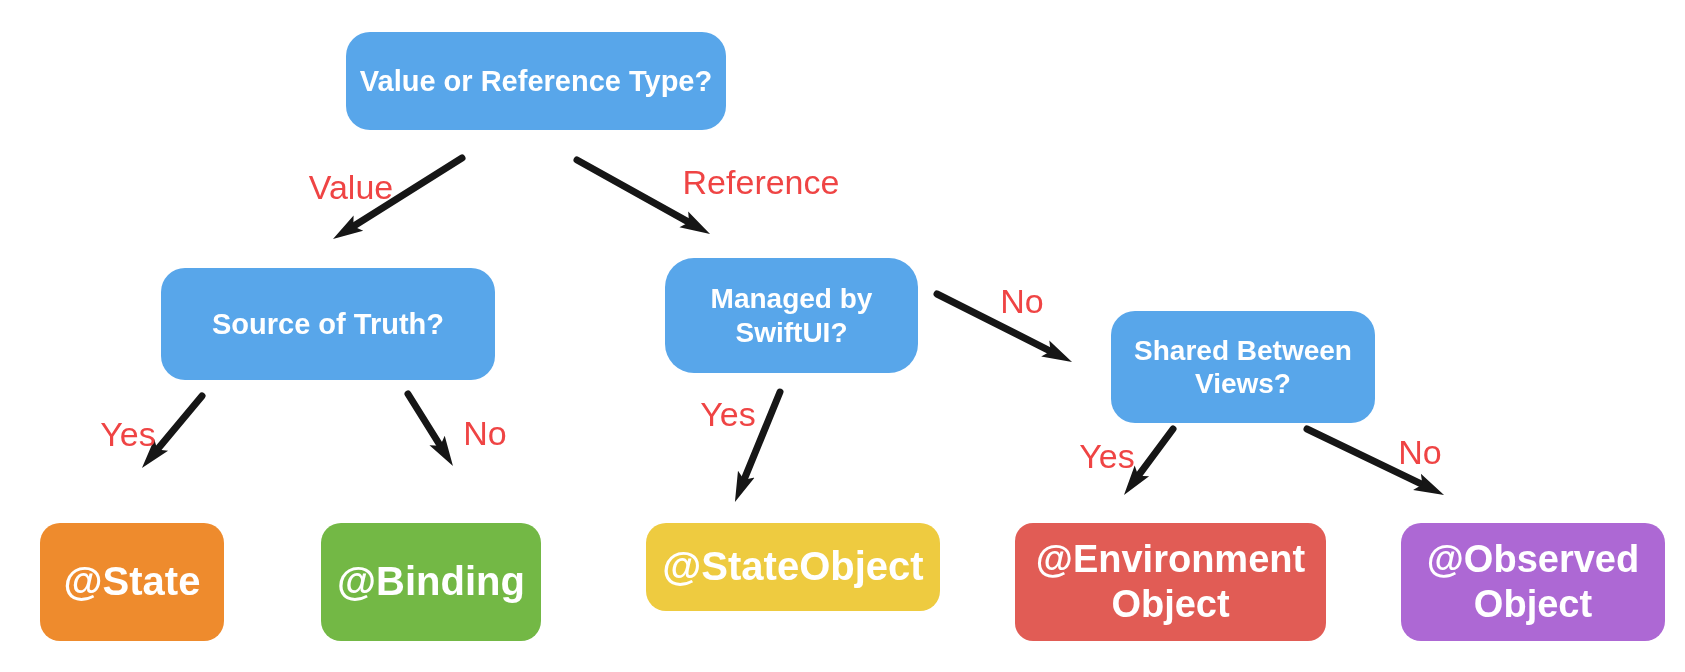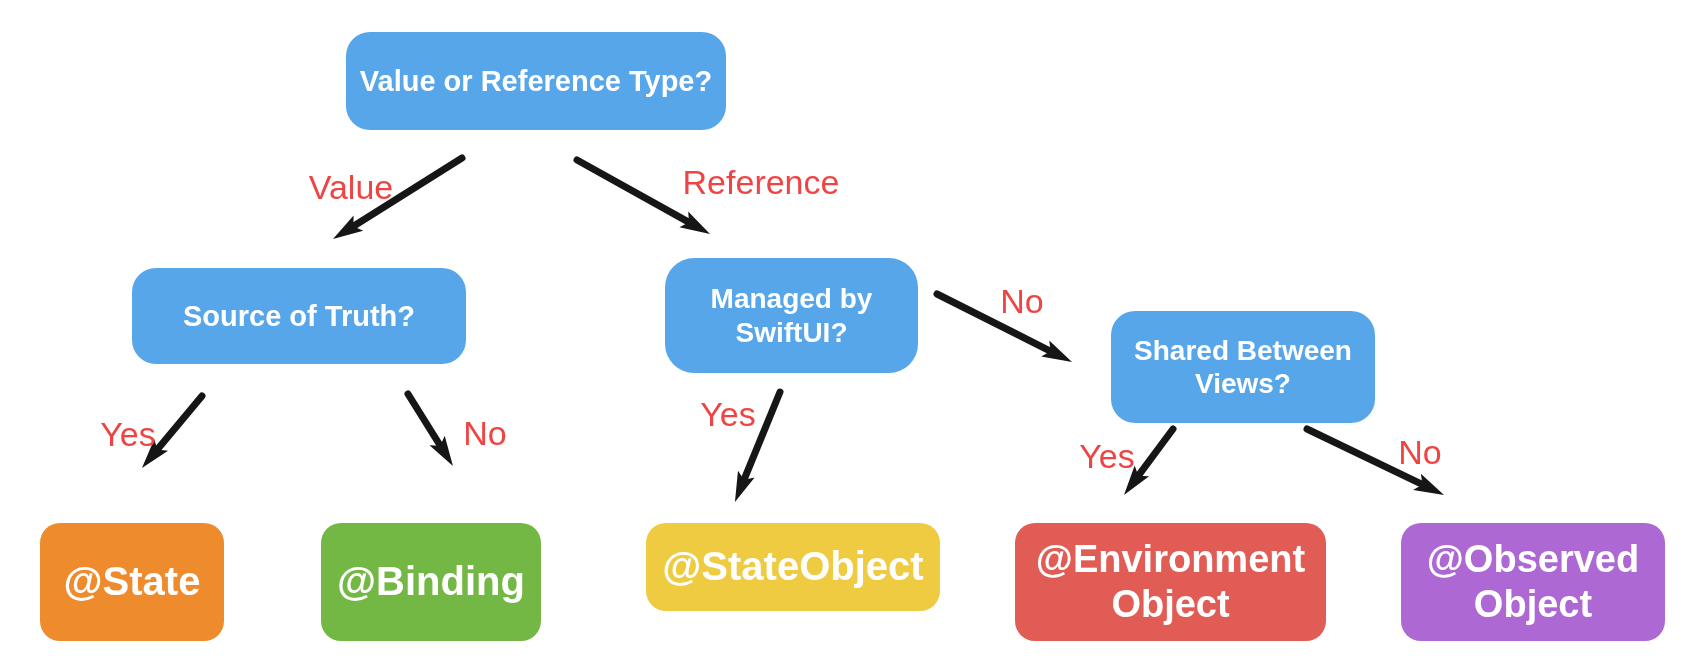--- a/index.html
+++ b/index.html
@@ -27,21 +27,21 @@
   .answer{border-radius:20px;font-size:40px;}
   .edge-label{
     position:absolute;
     transform:translate(-50%,-50%);
     font-size:34px;
     color:#ef4444;
     white-space:nowrap;
   }
   
   #node-value-or-reference{left:338px;top:32px;width:380px;height:98px;}
-  #node-source-of-truth{left:124px;top:268px;width:334px;height:96px;}
+  #node-source-of-truth{left:153px;top:268px;width:334px;height:112px;}
   #node-managed-by-swiftui{left:657px;top:258px;width:253px;height:115px;font-size:28px;border-radius:29px;}
   #node-shared-between-views{left:1103px;top:311px;width:264px;height:112px;font-size:28px;}
   #node-state{left:32px;top:523px;width:184px;height:118px;text-align:right;}
   #node-binding{left:313px;top:523px;width:220px;height:118px;}
   #node-state-object{left:638px;top:523px;width:294px;height:88px;}
   #node-environment-object{left:1007px;top:523px;width:311px;height:118px;font-size:38px;}
   #node-observed-object{left:1393px;top:523px;width:264px;height:118px;font-size:38px;}
   
   #lbl-value{left:351px;top:187px;}
   #lbl-reference{left:761px;top:182px;}
@@ -83,21 +83,21 @@
 
   <div class="node question" id="node-shared-between-views" style="background: rgb(88, 166, 234);">Shared Between
 Views?</div>
 
   <div class="node answer" id="node-state" style="background: rgb(238, 139, 45);">@State</div>
 
   <div class="node answer" id="node-binding" style="background: rgb(115, 184, 69);">@Binding</div>
 
   <div class="node answer" id="node-state-object" style="background: rgb(238, 203, 64);">@StateObject</div>
 
-  <div class="node answer" id="node-environment-object" style="background: rgb(225, 92, 85);">@Environment
+  <div class="node answer" id="node-environment-object" style="background: rgb(225, 92, 85); border-radius: 18px;">@Environment
 Object</div>
 
   <div class="node answer" id="node-observed-object" style="background: rgb(173, 104, 212);">@Observed
 Object</div>
 
   <div class="edge-label" id="lbl-value">Value</div>
   <div class="edge-label" id="lbl-reference">Reference</div>
   <div class="edge-label" id="lbl-source-yes">Yes</div>
   <div class="edge-label" id="lbl-source-no">No</div>
   <div class="edge-label" id="lbl-managed-yes">Yes</div>

